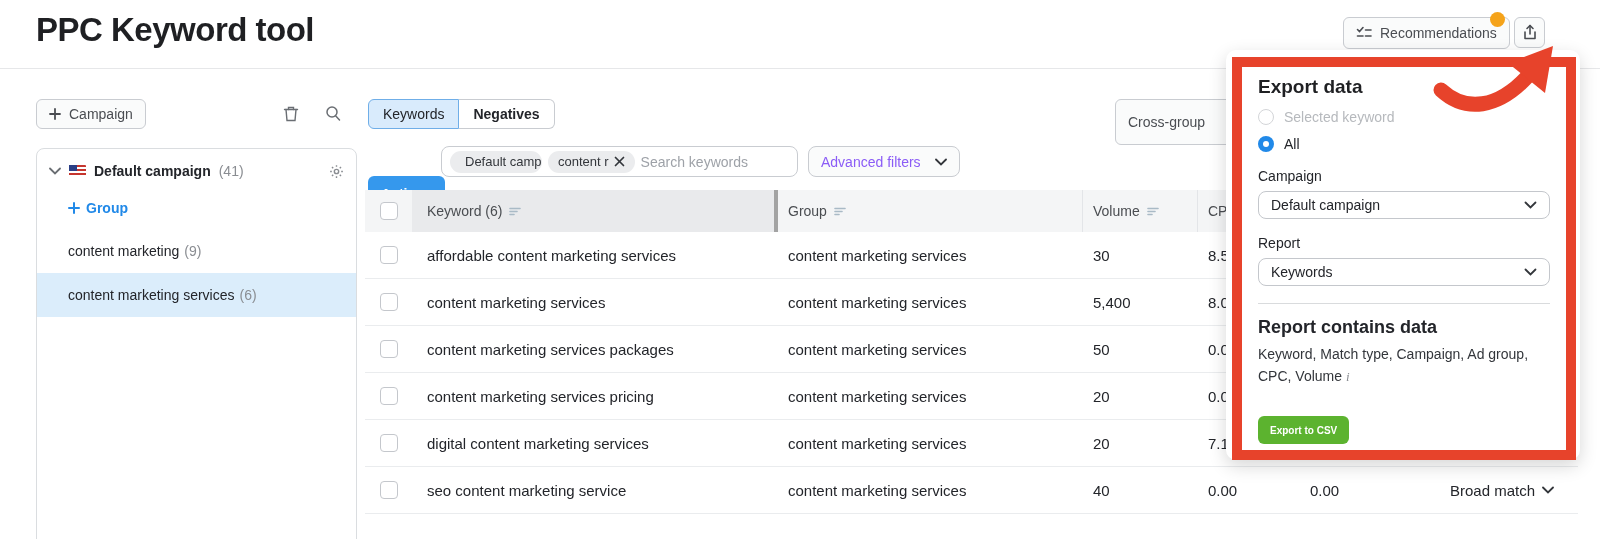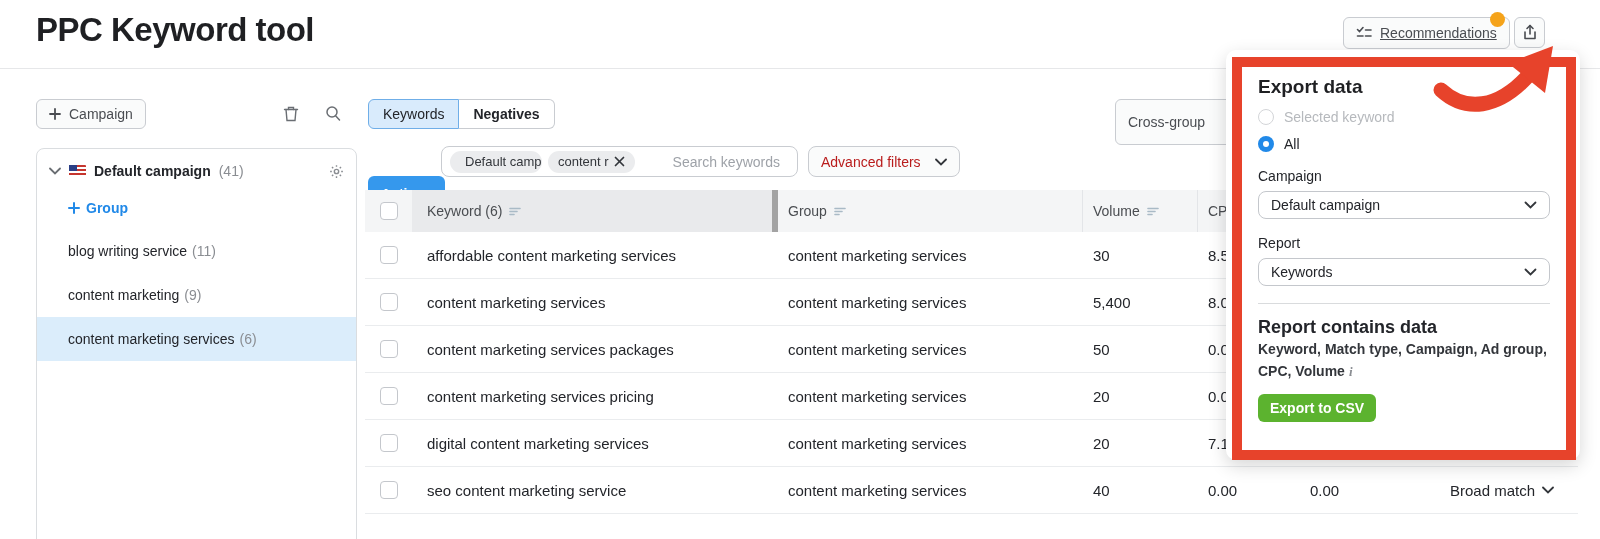--- a/index.html
+++ b/index.html
@@ -7,21 +7,21 @@
   body {
     position:relative; overflow:hidden; background:#fff;
     font-family:"Liberation Sans", sans-serif; color:#23252a;
   }
   svg { display:block; }
 
   
   .page-title { position:absolute; left:36px; top:11px; font-size:33px; font-weight:600; letter-spacing:-0.5px; color:#1f2023; }
   .header-divider { position:absolute; left:0; top:68px; width:1600px; height:1px; background:#e6e7e9; }
   .btn { display:inline-flex; align-items:center; gap:8px; border:1px solid #c9ccd1; border-radius:6px; background:#fafbfb; color:#4a4d52; font-size:14px; cursor:pointer; }
-  .reco-btn { position:absolute; left:1343px; top:17px; height:32px; padding:0 12px;text-decoration:underline; }
+  .reco-btn { position:absolute; left:1343px; top:17px; height:32px; padding:0 12px; }
   .reco-dot { position:absolute; left:1490px; top:12px; width:15px; height:15px; border-radius:50%; background:#f5a31a; }
   .export-btn { position:absolute; left:1514px; top:17px; width:31px; height:31px; justify-content:center; padding:0; }
 
   
   .campaign-btn { position:absolute; left:36px; top:99px; height:30px; padding:0 12px; font-weight:400; }
   .icon-plain { position:absolute; color:#6a6e73; cursor:pointer; }
   .trash-ic { left:283px; top:105px; }
   .search-ic { left:325px; top:105px; }
 
   
@@ -41,36 +41,36 @@
   .tabs { position:absolute; left:368px; top:99px; display:flex; }
   .tab { height:30px; display:flex; align-items:center; padding:0 14px; font-size:14px; border:1px solid #c9ccd1; background:#fff; cursor:pointer; }
   .tab.active { background:#d9ebfc; border-color:#6faee8; border-radius:6px 0 0 6px; position:relative; z-index:1; }
   .tab.rest { border-left:none; border-radius:0 6px 6px 0;font-weight:bold; }
   .crossgroup-btn { position:absolute; left:1115px; top:99px; height:46px; width:122px; padding:0 12px; white-space:nowrap; overflow:hidden; }
   .actions-btn { position:absolute; left:368px; top:146px; height:36px; padding:12px 13px; background:#3598ed; border:none; border-radius:6px; color:#fff; font-size:14px; font-weight:600; display:flex; align-items:center; cursor:pointer;margin-top:30px; }
   .searchbox { position:absolute; left:441px; top:146px; width:357px; height:31px; border:1px solid #c9ccd1; border-radius:8px; background:#fff; display:flex; align-items:center; gap:6px; padding:0 8px; }
   .chip { display:flex; align-items:center; gap:5px; height:22px; background:#ebecee; border-radius:12px; padding:0 10px; font-size:13px; color:#33363b; white-space:nowrap; overflow:hidden; flex:0 0 auto; }
   .chip.c1 { max-width:92px; }
   .chip .x { color:#33363b; cursor:pointer; flex:0 0 auto; }
-  .searchbox input { border:none; outline:none; font-size:14px; color:#33363b; flex:1; min-width:20px; font-family:inherit; background:transparent;margin-left:32px; }
+  .searchbox input { border:none; outline:none; font-size:14px; color:#33363b; flex:1; min-width:20px; font-family:inherit; background:transparent; }
   .searchbox input::placeholder { color:#9ea2a8; }
-  .advfilters-btn { position:absolute; left:808px; top:146px; height:31px; width:152px; padding:0 12px; justify-content:space-between; border-radius:8px; color:#b91c1c; }
+  .advfilters-btn { position:absolute; left:808px; top:146px; height:31px; width:152px; padding:0 12px; justify-content:space-between; border-radius:8px; color:#8b5cf6; }
 
   
   .table { position:absolute; left:365px; top:190px; width:1213px; }
   .thead { display:flex; height:42px; background:#f4f5f6; align-items:center; font-size:14px; color:#4a4d51; }
   .cell { flex:0 0 auto; display:flex; align-items:center; height:100%; }
   .c0 { width:47px; justify-content:center; }
   .c1 { width:366px; padding-left:15px; gap:7px; }
   .c2 { width:305px; padding-left:10px; gap:7px; }
   .c3 { width:115px; padding-left:10px; gap:7px; }
   .c4 { width:112px; padding-left:10px; }
   .c5 { width:103px; }
   .c6 { width:165px; justify-content:flex-end; padding-right:24px; gap:7px; }
-  .thead .c1 { background:#e9eaec; border-right:6px solid #a3a3a3; }
+  .thead .c1 { background:#e9eaec; border-right:4px solid #a3a3a3; }
   .thead .c2, .thead .c3 { border-right:1px solid #e3e5e8; }
   .trow { display:flex; height:47px; border-bottom:1px solid #eaecee; font-size:15px; align-items:center; background:#fff; }
   .checkbox { width:18px; height:18px; border:1px solid #c4c7cc; border-radius:4px; background:#fff; cursor:pointer; }
   .sort-ic { color:#a9bac6; }
   .match-cell { cursor:pointer; white-space:nowrap; }
   .chev { color:#33363b; }
 
   
   .popup-card { position:absolute; left:1226px; top:50px; width:354px; height:410px; background:#fff; border-radius:10px; box-shadow:0 6px 18px rgba(0,0,0,.16); }
   .red-frame { position:absolute; left:6px; top:7px; width:344px; height:403px; border:10px solid #e7432b; background:#fff;padding-left:44px; }
@@ -78,23 +78,23 @@
   .popup-title { font-size:19px; font-weight:700; color:#1f2023; }
   .radio-row { display:flex; align-items:center; gap:10px; margin-top:11px; font-size:14px; cursor:pointer; }
   .radio-row.disabled { color:#b6b9bd; cursor:default; }
   .radio { width:16px; height:16px; border-radius:50%; border:1px solid #d3d5d8; background:#fff; flex:0 0 auto; }
   .radio.on { border:none; background:#2189e8; position:relative; }
   .radio.on:before { content:""; position:absolute; left:5px; top:5px; width:6px; height:6px; border-radius:50%; background:#fff; }
   .field-label { margin-top:16px; font-size:14px; color:#23252a; }
   .select { margin-top:7px; height:28px; border:1px solid #c4c7cc; border-radius:8px; display:flex; align-items:center; justify-content:space-between; padding:0 12px; font-size:14px; cursor:pointer; background:#fff; }
   .popup-hr { margin-top:17px; border:none; border-top:1px solid #d9dbdd; }
   .contains-title { margin-top:13px; font-size:18px; font-weight:700; }
-  .contains-text { font-size:14px; line-height:22px; color:#33363b; width:295px;font-weight:bold; }
+  .contains-text { margin-top:5px; font-size:14px; line-height:22px; color:#33363b; width:295px; }
   .info-i { display:inline-block; font-family:"Liberation Serif", serif; font-style:italic; color:#8a8d92; font-size:13px; margin-left:4px; }
-  .csv-btn { margin-top:11px; height:28px; padding:0 12px; background:#5cb32f; border:none; border-radius:6px; color:#fff; font-size:14px; font-weight:700; display:inline-flex; align-items:center; cursor:pointer; }
+  .csv-btn { margin-top:28px; height:28px; padding:0 12px; background:#5cb32f; border:none; border-radius:6px; color:#fff; font-size:10px; font-weight:700; display:inline-flex; align-items:center; cursor:pointer; }
 
   .arrow-overlay { position:absolute; left:0; top:0; width:1600px; height:539px; pointer-events:none; }
 </style>
 </head>
 <body>
 
 <div class="page-title">PPC Keyword tool</div>
 <div class="header-divider"></div>
 
 <button class="btn reco-btn">
@@ -164,24 +164,20 @@
   <div class="add-group">
     <span>
       <svg width="12" height="12" viewBox="0 0 12 12" stroke="#2189e8" stroke-width="2" stroke-linecap="round">
         <line x1="6" y1="1" x2="6" y2="11"></line>
           <line x1="1" y1="6" x2="11" y2="6"></line>
       </svg>
     </span>
     <span>Group</span>
   </div>
   <div id="group-list">
-  <div class="group-item">
-    <span>blog writing service</span>
-    <span class="count">(11)</span>
-  </div>
 
   <div class="group-item">
     <span>content marketing</span>
     <span class="count">(9)</span>
   </div>
 
   <div class="group-item selected">
     <span>content marketing services</span>
     <span class="count">(6)</span>
   </div>

